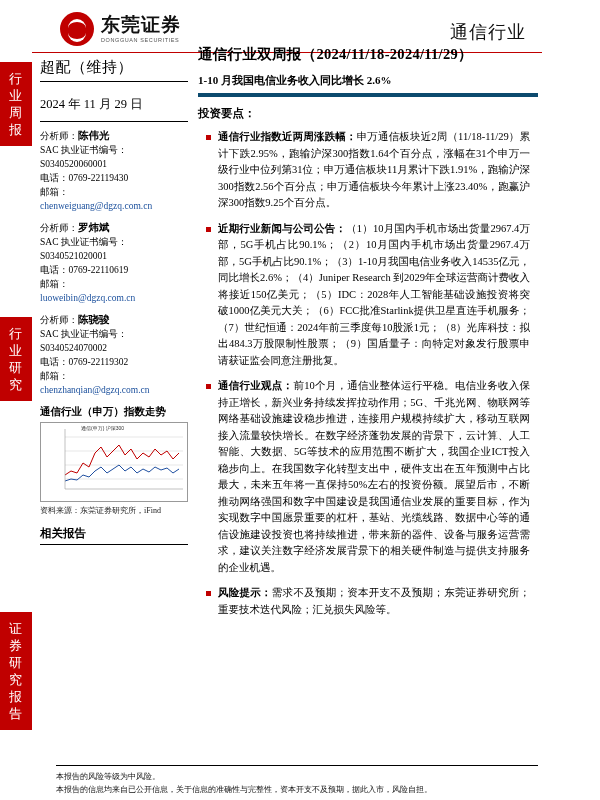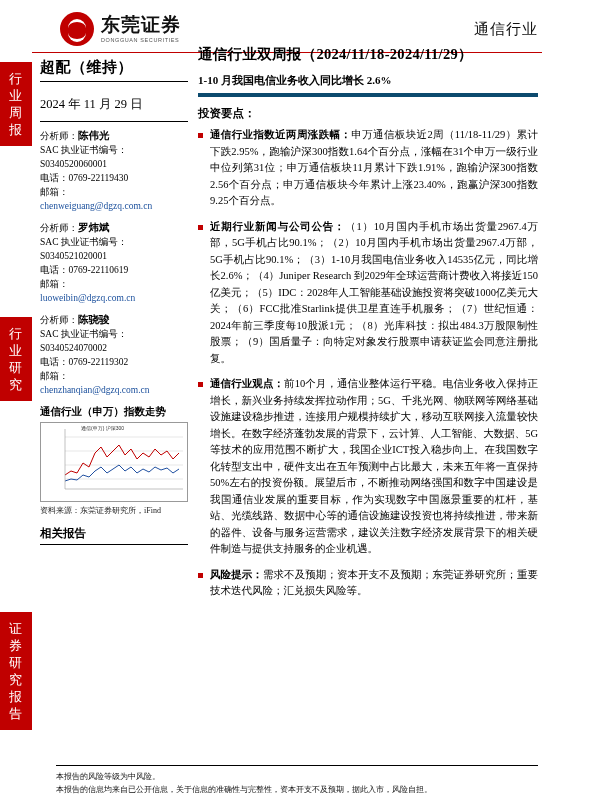--- a/index.html
+++ b/index.html
@@ -102,43 +102,43 @@
   }
   .logo-text-en {
     font-family: "Liberation Sans", sans-serif;
     font-size: 5.5px;
     letter-spacing: 0.6px;
     color: #555;
     margin-top: 2px;
   }
   .header-right {
     position: absolute;
-    right: 4px;
+    right: 16px;
     top: 12px;
-    font-size: 15px;
+    font-size: 18px;
     letter-spacing: 1px;
     color: #111;
   }
   .header-rule {
     position: absolute;
     left: 32px;
     right: 10px;
     top: 52px;
     border-top: 1.6px solid #c00000;
   }
   
   .leftcol {
     position: absolute;
     left: 40px;
     top: 58px;
     width: 148px;
   }
   .rating {
     font-size: 15px;
-    font-weight: bold;
+    font-weight: normal;
     letter-spacing: 0.5px;
     margin-bottom: 4px;
   }
   .rule-thin {
     border-top: 1px solid #000;
     margin: 3px 0 7px 0;
   }
   .date {
     font-size: 12.5px;
     margin: 14px 0 8px 0;
@@ -206,21 +206,21 @@
     padding-bottom: 5px;
     border-bottom: 4px solid #0c4a6e;
   }
   .section-head {
     font-size: 11.5px;
     font-weight: bold;
     margin: 9px 0 6px 0;
   }
   ul.bullets {
     list-style: none;
-    margin: 0;
+    margin: 8px;
     padding: 0;
   }
   ul.bullets > li {
     position: relative;
     padding-left: 12px;
     margin-bottom: 9px;
     font-size: 10.5px;
     line-height: 16.5px;
     text-align: justify;
     text-justify: inter-ideograph;

